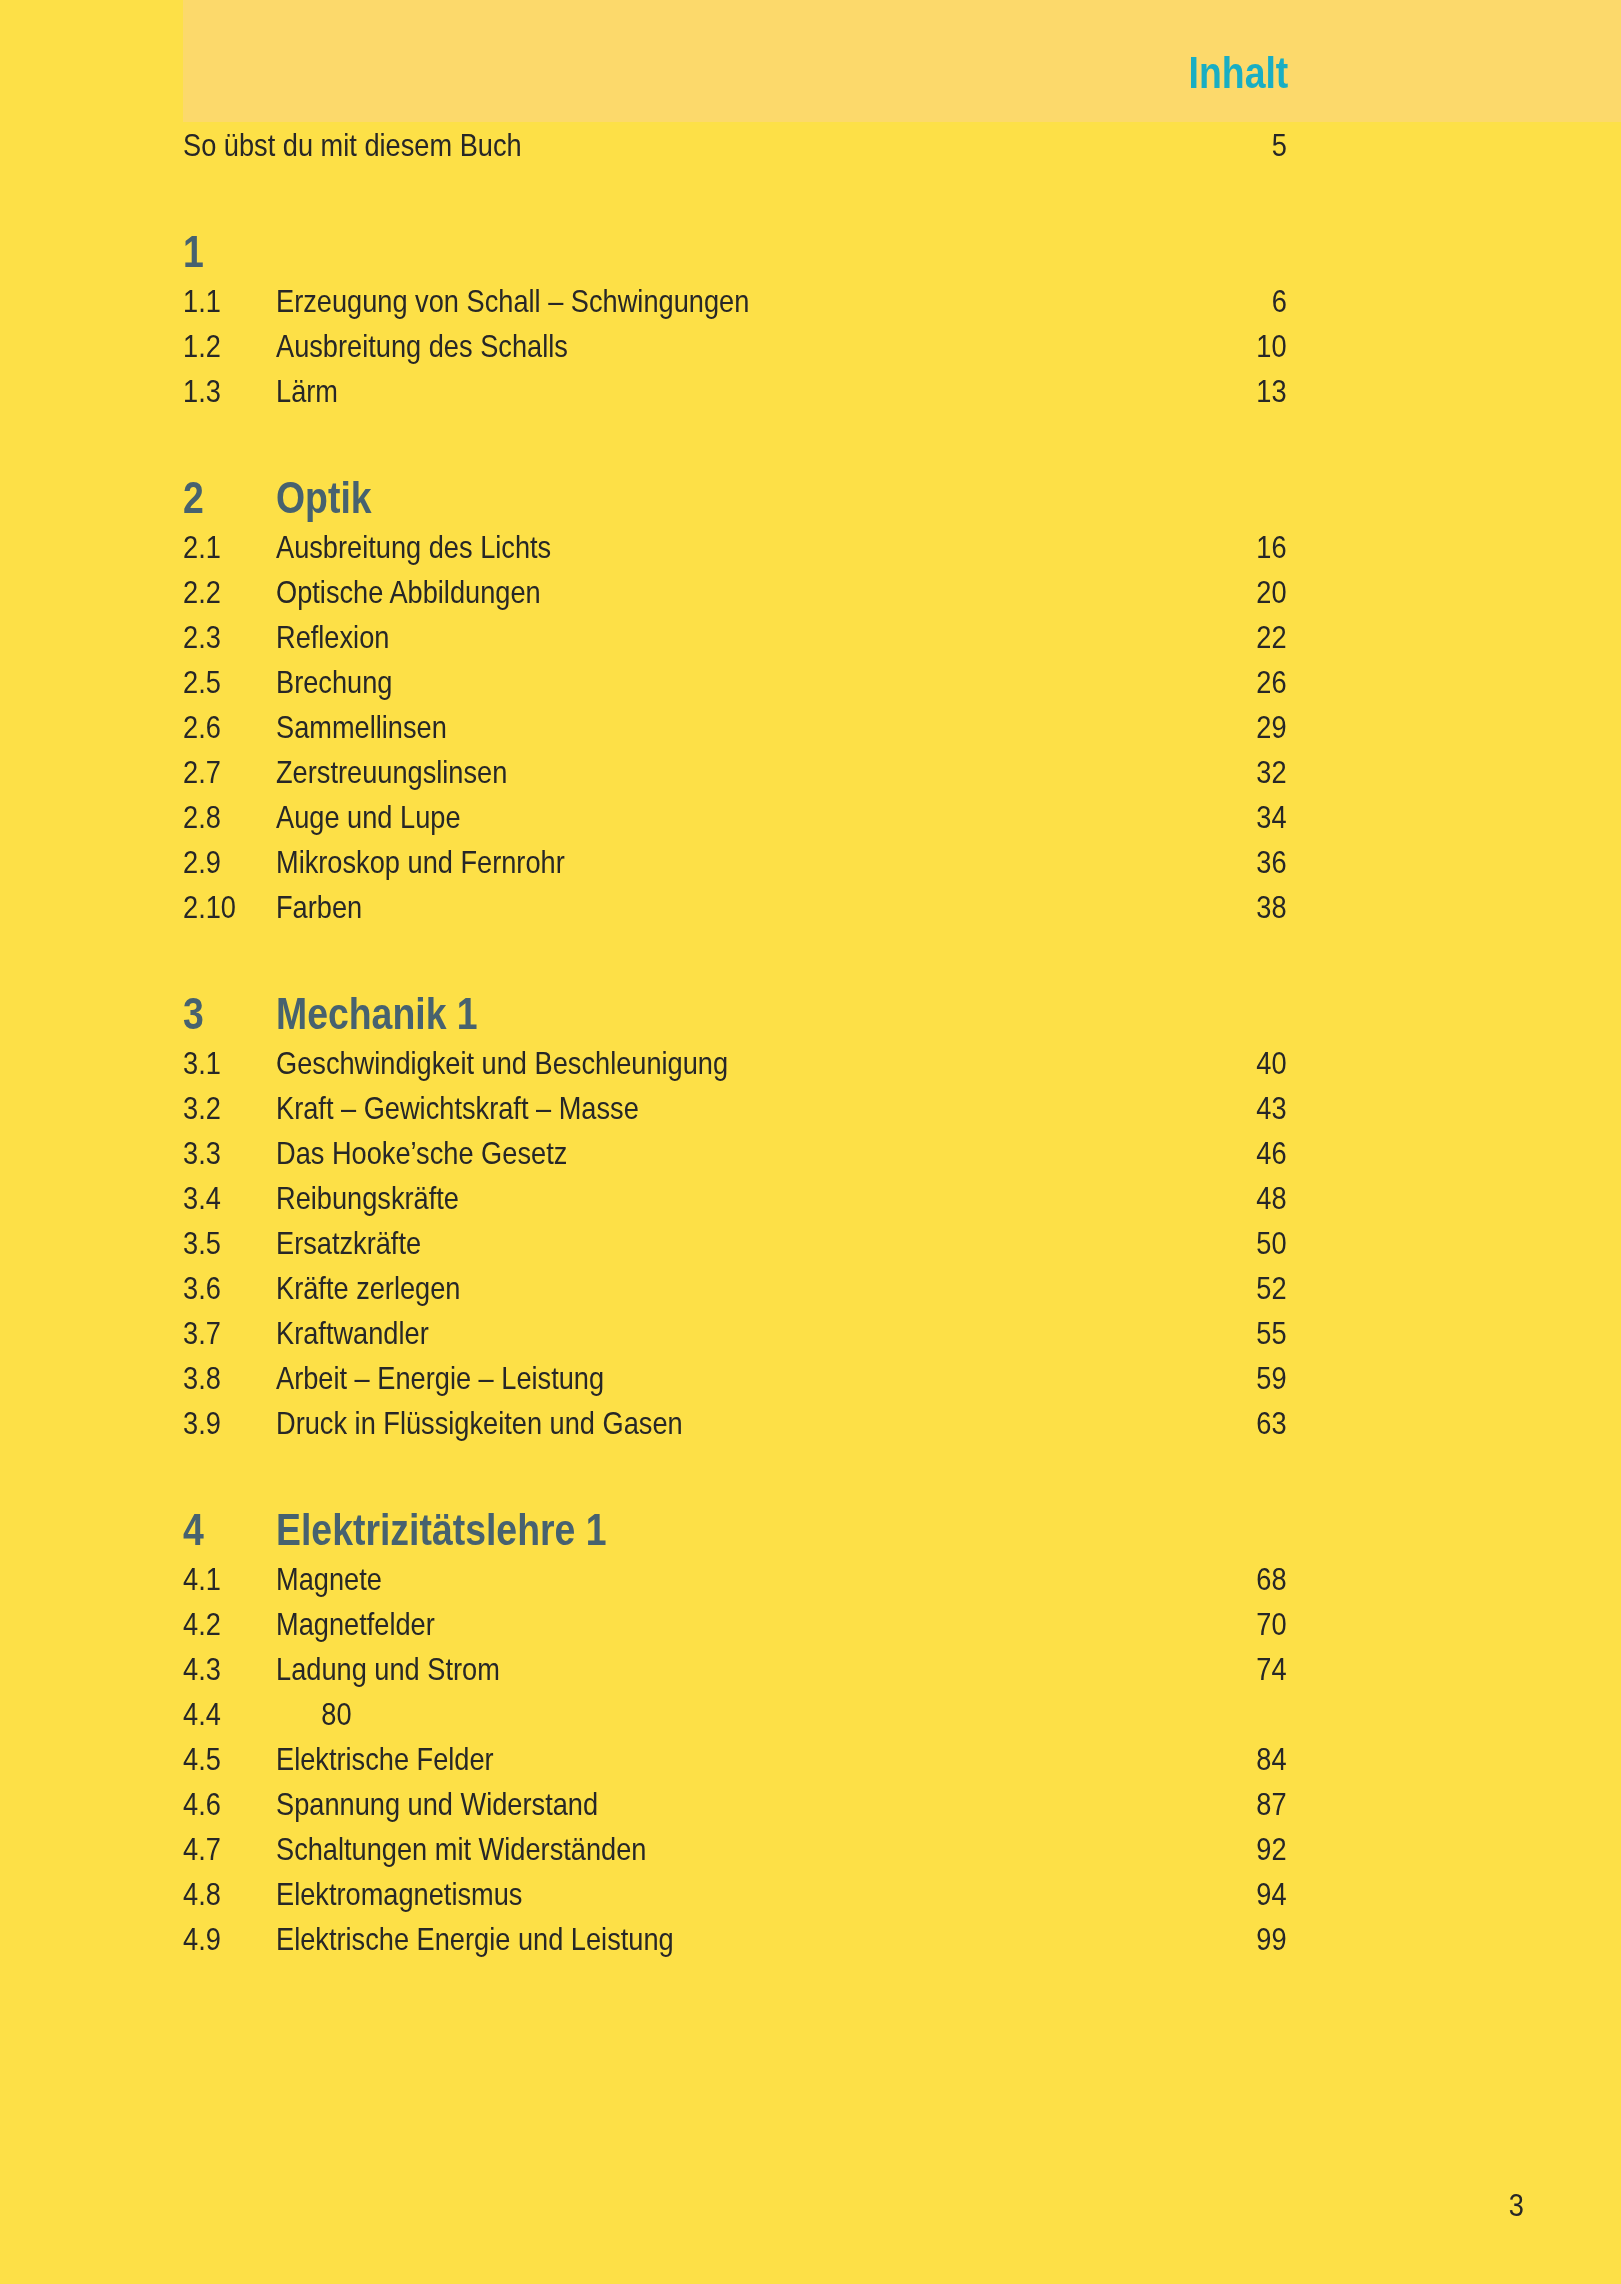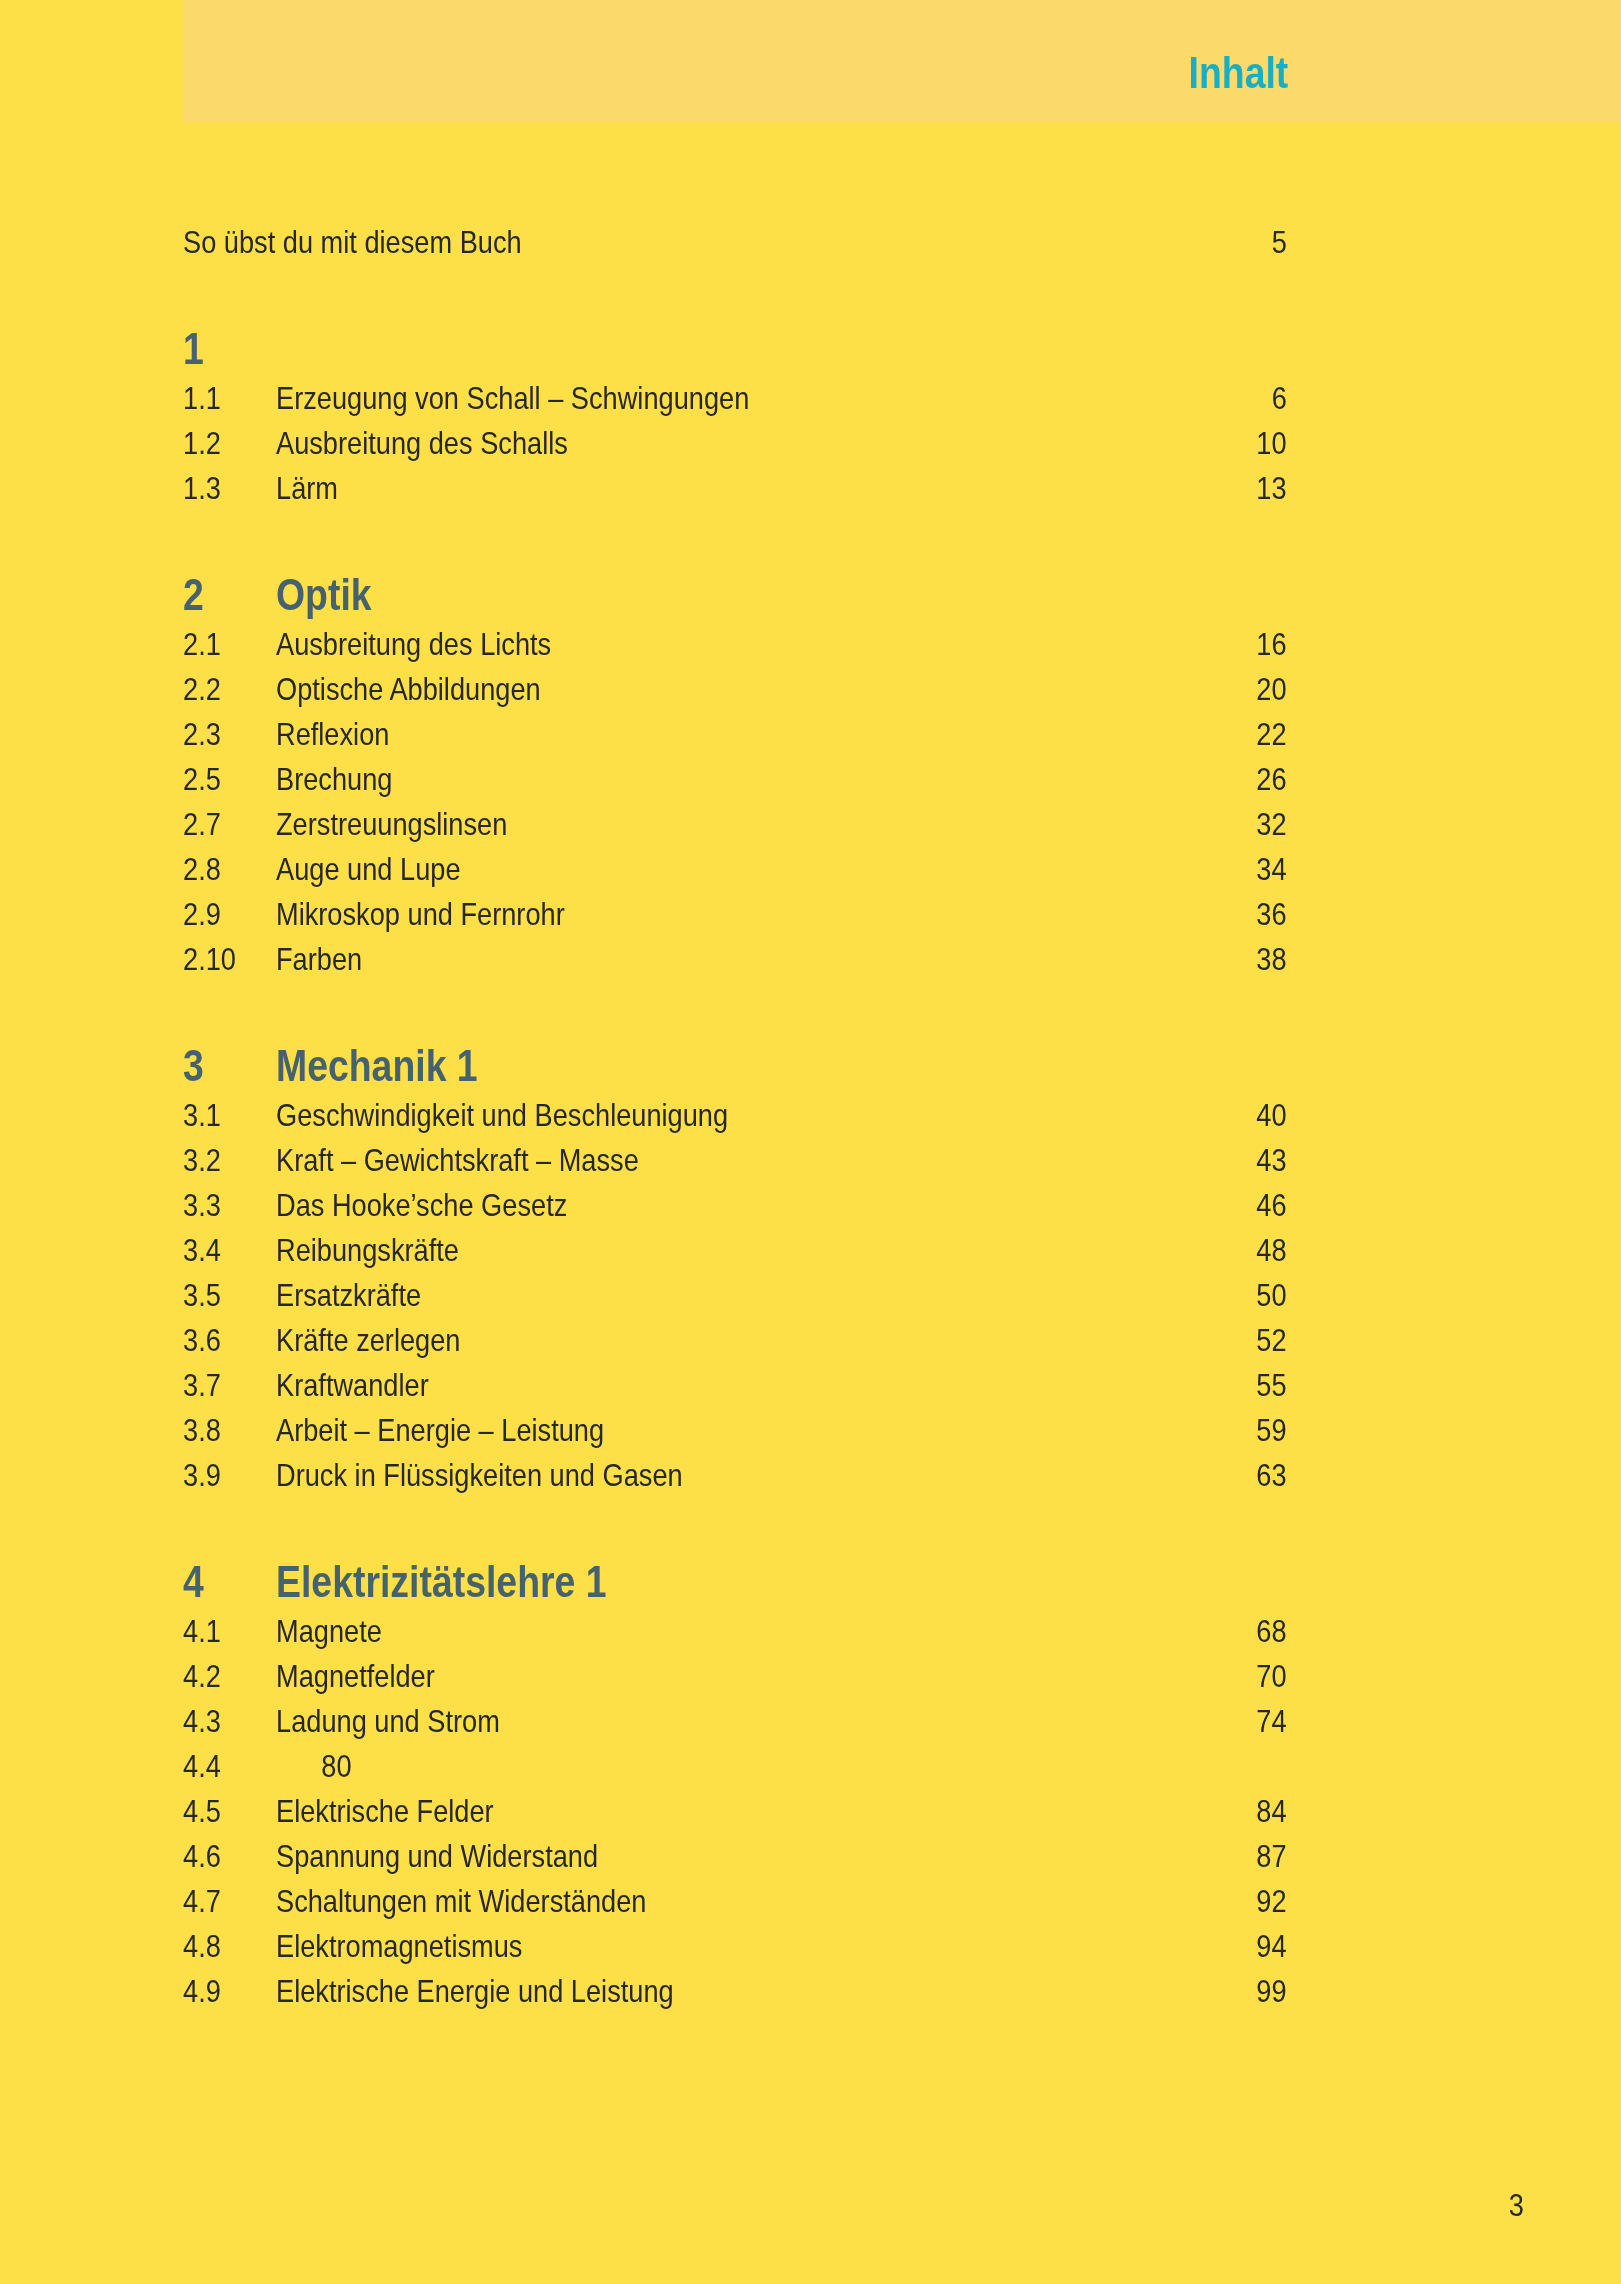--- a/index.html
+++ b/index.html
@@ -52,21 +52,21 @@
   .row{
     display:flex;
     align-items:center;
     height:45px;
     font-size:32px;
     line-height:1;
   }
   .row .num{flex:0 0 93px;}
   .row .title{flex:1 1 auto; min-width:0;}
   .row .pagenum{flex:0 0 76px; text-align:right;}
-  .row.intro{margin-top:97px;}
+  .row.intro{}
   .row.heading{
     height:53px;
     margin-top:58px;
     font-size:44px;
     font-weight:bold;
     color:var(--heading);
   }
   .folio{
     position:absolute;
     top:2183px;
@@ -144,20 +144,25 @@
     <span class="pagenum"><span class="tx r">22</span></span>
   </div>
 
 
   <div class="row item">
     <span class="num"><span class="tx">2.5</span></span>
     <span class="title"><span class="tx">Brechung</span></span>
     <span class="pagenum"><span class="tx r">26</span></span>
   </div>
 
+  <div class="row item">
+    <span class="num"><span class="tx">2.6</span></span>
+    <span class="title"><span class="tx">Sammellinsen</span></span>
+    <span class="pagenum"><span class="tx r">29</span></span>
+  </div>
 
   <div class="row item">
     <span class="num"><span class="tx">2.7</span></span>
     <span class="title"><span class="tx">Zerstreuungslinsen</span></span>
     <span class="pagenum"><span class="tx r">32</span></span>
   </div>
 
   <div class="row item">
     <span class="num"><span class="tx">2.8</span></span>
     <span class="title"><span class="tx">Auge und Lupe</span></span>

